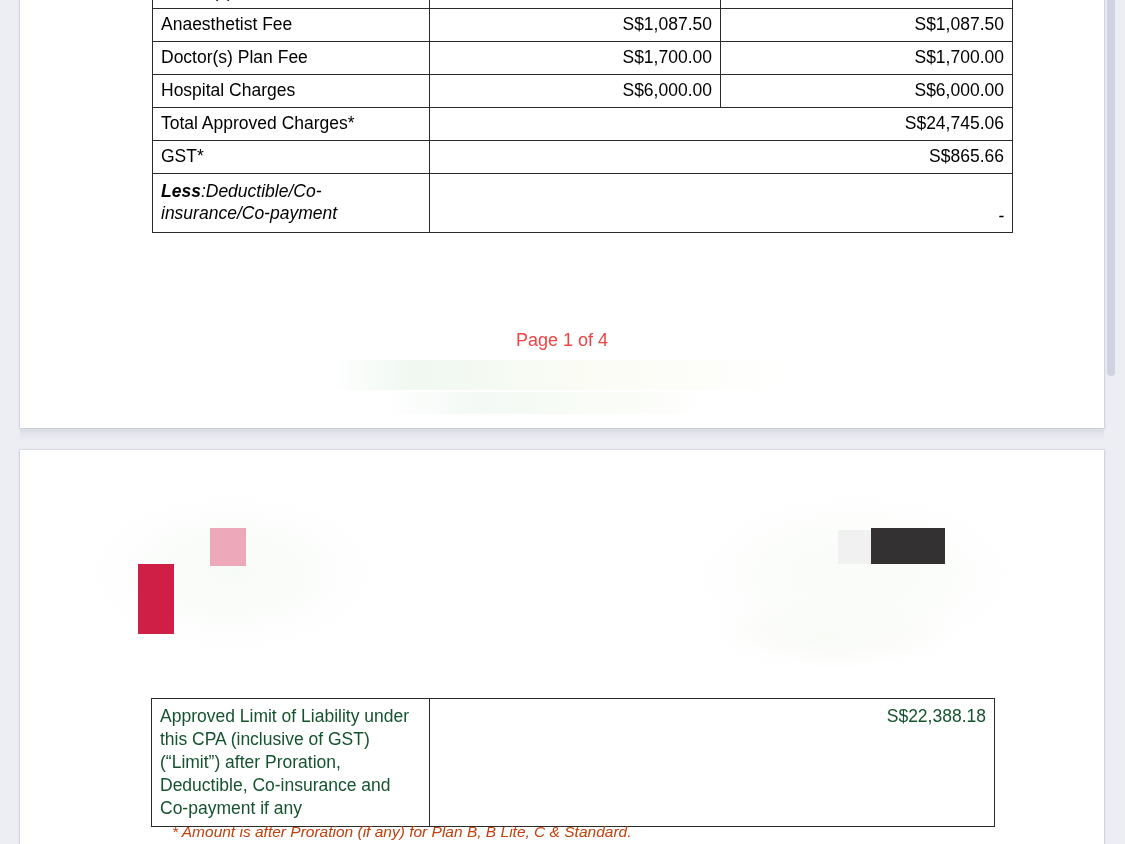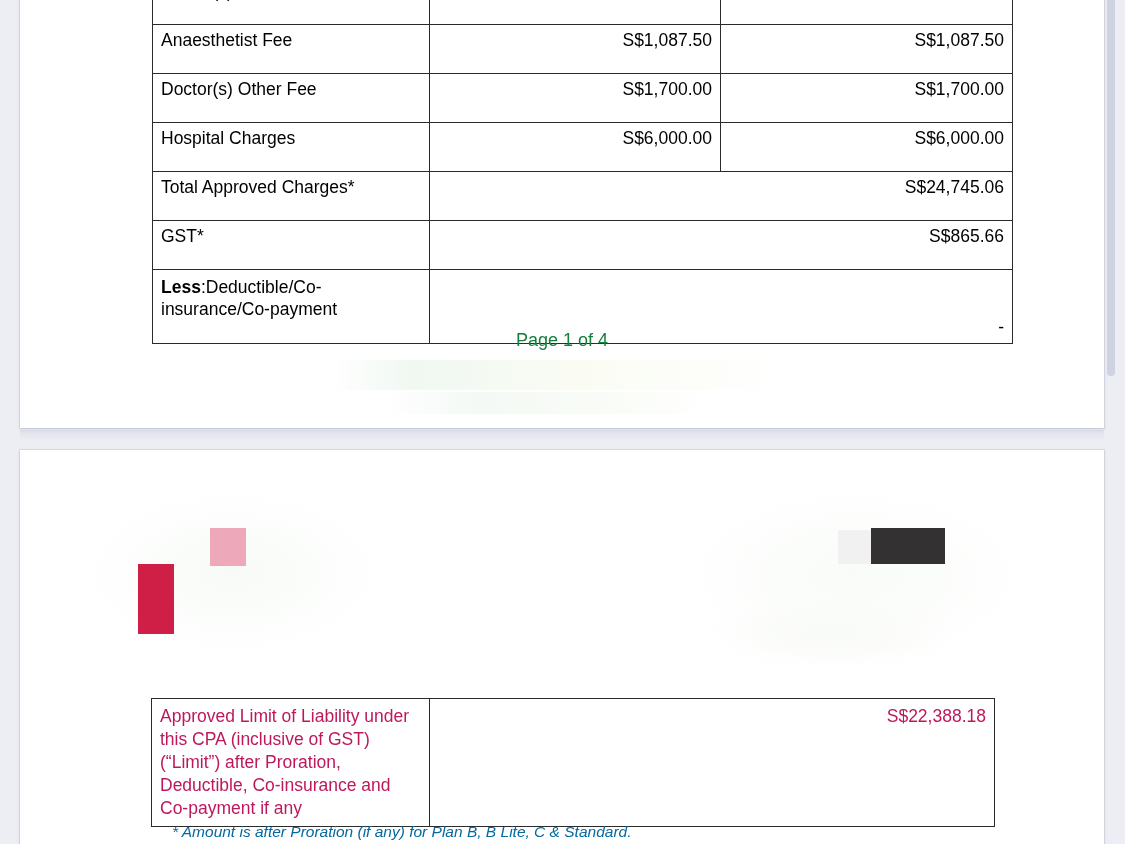--- a/index.html
+++ b/index.html
@@ -54,43 +54,43 @@
     left: 132px;
     top: 415px;
     width: 809px;
     border-collapse: collapse;
     table-layout: fixed;
     font-size: 17.5px;
     color: #000000;
   }
   .fee-table td {
     border: 1.6px solid #2b2b2b;
-    padding: 3px 8px 20px 8px;
+    padding: 3px 8px 4px 8px;
     line-height: 1.28;
     vertical-align: middle;
     height: 25px;
     background: #ffffff;
   }
   .fee-table .col-label { width: 260px; text-align: left; }
   .fee-table .col-a { width: 274px; text-align: right; }
   .fee-table .col-b { width: 275px; text-align: right; }
   .fee-table td.val { text-align: right; }
-  .fee-table .tall { height: 47px; vertical-align: top; padding-top: 6px; }
+  .fee-table .tall { height: 47px; vertical-align: top; padding-top: 6px; font-style: italic; }
   .fee-table .tall-val { vertical-align: bottom; padding-bottom: 5px; }
   .bold { font-weight: bold; }
 
   
   .page-number {
     position: absolute;
     left: 0;
     top: 770px;
     width: 100%;
     text-align: center;
     font-size: 18px;
-    color: #15803d;
+    color: #ef4444;
   }
 
   
   .scan-smudge {
     position: absolute;
     border-radius: 12px;
     pointer-events: none;
   }
   .smudge-a {
     left: 310px; top: 800px; width: 460px; height: 30px;
@@ -141,39 +141,39 @@
 
   
   .limit-table {
     position: absolute;
     left: 131px;
     top: 248px;
     width: 809px;
     border-collapse: collapse;
     table-layout: fixed;
     font-size: 17.5px;
-    color: #be185d;
+    color: #14532d;
   }
   .limit-table td {
     border: 1.6px solid #2b2b2b;
     padding: 6px 8px 6px 8px;
     line-height: 1.32;
     vertical-align: top;
     background: #ffffff;
   }
   .limit-table .col-desc { width: 261px; text-align: left; }
   .limit-table .col-amt  { width: 548px; text-align: right; }
 
   .footnote {
     position: absolute;
     left: 152px;
     top: 373px;
     font-size: 15.5px;
     font-style: italic;
-    color: #0369a1;
+    color: #c2410c;
     white-space: nowrap;
   }
 
   
   .scrollbar-track {
     position: absolute;
     right: 4px;
     top: 0;
     width: 14px;
     height: 844px;
@@ -211,21 +211,21 @@
             <td class="col-label">Doctor(s) Professional fee</td>
             <td class="col-a val">S$4,350.00</td>
             <td class="col-b val">S$4,350.00</td>
           </tr>
           <tr>
             <td class="col-label">Anaesthetist Fee</td>
             <td class="col-a val">S$1,087.50</td>
             <td class="col-b val">S$1,087.50</td>
           </tr>
           <tr>
-            <td class="col-label">Doctor(s) Other Fee</td>
+            <td class="col-label">Doctor(s) Plan Fee</td>
             <td class="col-a val">S$1,700.00</td>
             <td class="col-b val">S$1,700.00</td>
           </tr>
           <tr>
             <td class="col-label">Hospital Charges</td>
             <td class="col-a val">S$6,000.00</td>
             <td class="col-b val">S$6,000.00</td>
           </tr>
           <tr>
             <td class="col-label">Total Approved Charges*</td>

